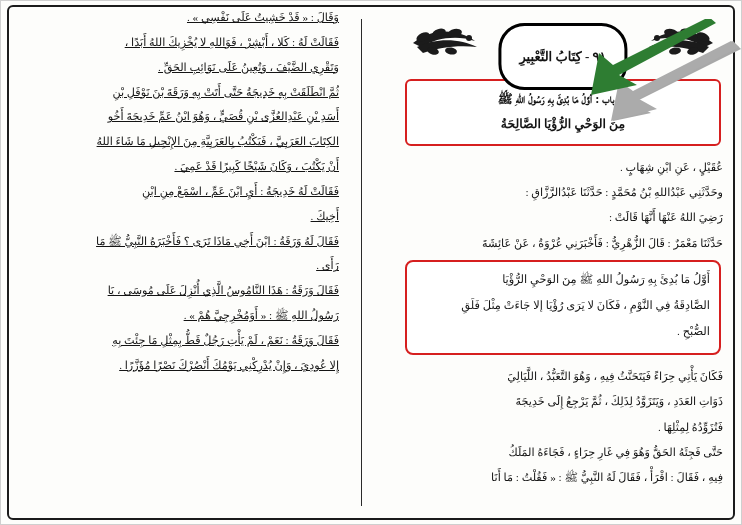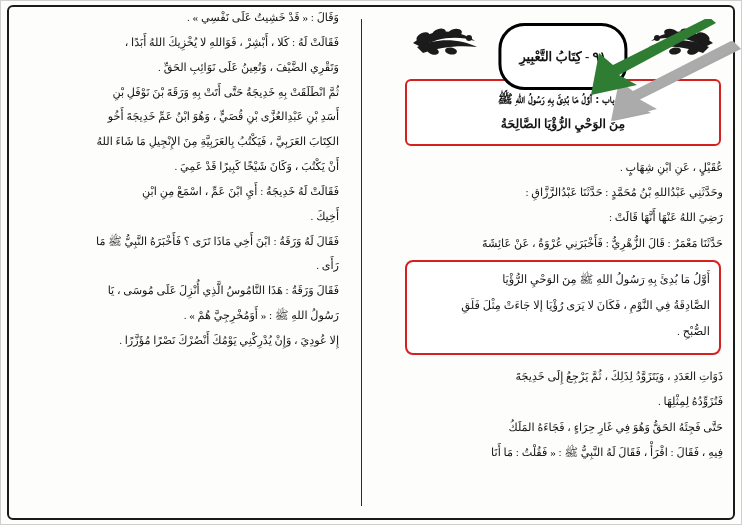--- a/index.html
+++ b/index.html
@@ -47,20 +47,21 @@
     overflow: hidden;
   }
   .col-right {
     right: 18px;
     width: 320px;
   }
   .col-left {
     left: 20px;
     width: 318px;
     top: 6px;
+    text-decoration: underline;
   }
 
   
   .divider {
     position: absolute;
     left: 360px;
     top: 18px;
     bottom: 18px;
     width: 1px;
     background: #2a2a2a;
@@ -183,20 +184,21 @@
       <p class="line">حَدَّثَنَا مَعْمَرٌ : قَالَ الزُّهْرِيُّ : فَأَخْبَرَنِي عُرْوَةُ ، عَنْ عَائِشَةَ</p>
     </div>
 
     <div class="red-box hadith-box">
       <p class="line">أَوَّلُ مَا بُدِئَ بِهِ رَسُولُ اللهِ ﷺ مِنَ الوَحْيِ الرُّؤْيَا</p>
       <p class="line">الصَّادِقَةُ فِي النَّوْمِ ، فَكَانَ لا يَرَى رُؤْيَا إلا جَاءَتْ مِثْلَ فَلَقِ</p>
       <p class="line">الصُّبْحِ .</p>
     </div>
 
     <div class="body-block">
+      <p class="line">فَكَانَ يَأْتِي حِرَاءً فَيَتَحَنَّثُ فِيهِ ، وَهُوَ التَّعَبُّدُ ، اللَّيَالِيَ</p>
       <p class="line">ذَوَاتِ العَدَدِ ، وَيَتَزَوَّدُ لِذَلِكَ ، ثُمَّ يَرْجِعُ إِلَى خَدِيجَةَ</p>
       <p class="line">فَتُزَوِّدُهُ لِمِثْلِهَا .</p>
       <p class="line">حَتَّى فَجِئَهُ الحَقُّ وَهُوَ فِي غَارِ حِرَاءٍ ، فَجَاءَهُ المَلَكُ</p>
       <p class="line">فِيهِ ، فَقَالَ : اقْرَأْ ، فَقَالَ لَهُ النَّبِيُّ ﷺ : « فَقُلْتُ : مَا أَنَا</p>
     </div>
 
   </div>
 
   <div class="col col-left">
     <p class="line">وَقَالَ : « قَدْ خَشِيتُ عَلَى نَفْسِي » .</p>
@@ -205,20 +207,21 @@
     <p class="line">ثُمَّ انْطَلَقَتْ بِهِ خَدِيجَةُ حَتَّى أَتَتْ بِهِ وَرَقَةَ بْنَ نَوْفَلِ بْنِ</p>
     <p class="line">أَسَدِ بْنِ عَبْدِالعُزَّى بْنِ قُصَيٍّ ، وَهُوَ ابْنُ عَمِّ خَدِيجَةَ أَخُو</p>
     <p class="line">الكِتَابَ العَرَبِيَّ ، فَيَكْتُبُ بِالعَرَبِيَّةِ مِنَ الإِنْجِيلِ مَا شَاءَ اللهُ</p>
     <p class="line">أَنْ يَكْتُبَ ، وَكَانَ شَيْخًا كَبِيرًا قَدْ عَمِيَ .</p>
     <p class="line">فَقَالَتْ لَهُ خَدِيجَةُ : أَيِ ابْنَ عَمِّ ، اسْمَعْ مِنِ ابْنِ</p>
     <p class="line">أَخِيكَ .</p>
     <p class="line">فَقَالَ لَهُ وَرَقَةُ : ابْنَ أَخِي مَاذَا تَرَى ؟ فَأَخْبَرَهُ النَّبِيُّ ﷺ مَا</p>
     <p class="line">رَأَى .</p>
     <p class="line">فَقَالَ وَرَقَةُ : هَذَا النَّامُوسُ الَّذِي أُنْزِلَ عَلَى مُوسَى ، يَا</p>
     <p class="line">رَسُولُ اللهِ ﷺ : « أَوَمُخْرِجِيَّ هُمْ » .</p>
+    <p class="line">فَقَالَ وَرَقَةُ : نَعَمْ ، لَمْ يَأْتِ رَجُلٌ قَطُّ بِمِثْلِ مَا جِئْتَ بِهِ</p>
     <p class="line">إِلا عُودِيَ ، وَإِنْ يُدْرِكْنِي يَوْمُكَ أَنْصُرْكَ نَصْرًا مُؤَزَّرًا .</p>
   </div>
 
   <svg id="gray-arrow" class="arrow-svg" width="170" height="95" viewBox="0 0 170 95">
     <polygon points="168,8 60,62 78,72 40,80 48,44 62,54 160,0" fill="#a8a8a8"></polygon>
     <polygon points="166,6 66,58 84,68 38,80 46,40 60,50 158,0" fill="#ababab"></polygon>
   </svg>
 
   <svg id="green-arrow" class="arrow-svg" width="160" height="90" viewBox="0 0 160 90">
     <polygon points="155,4 58,56 76,66 30,76 38,34 52,46 148,-2" fill="#2e7d32"></polygon>

